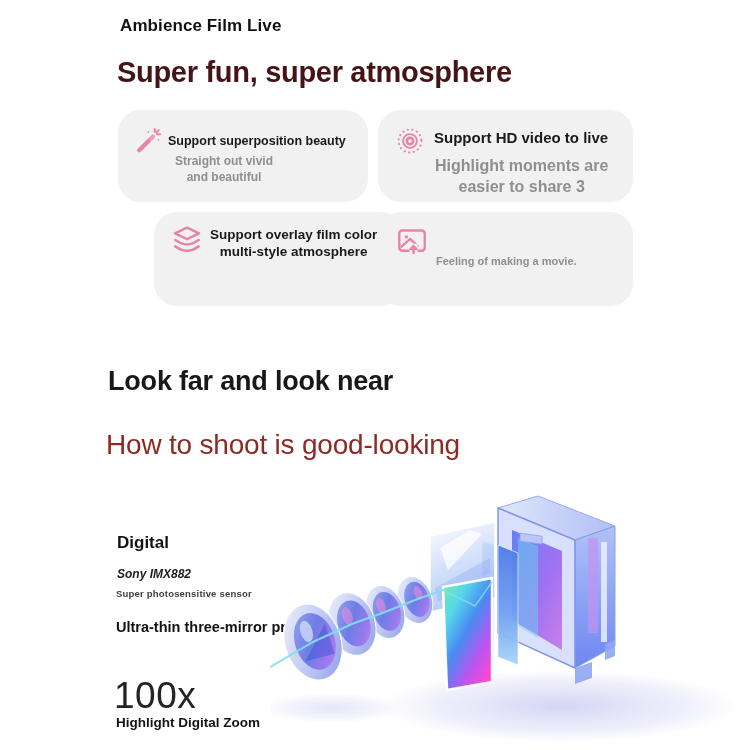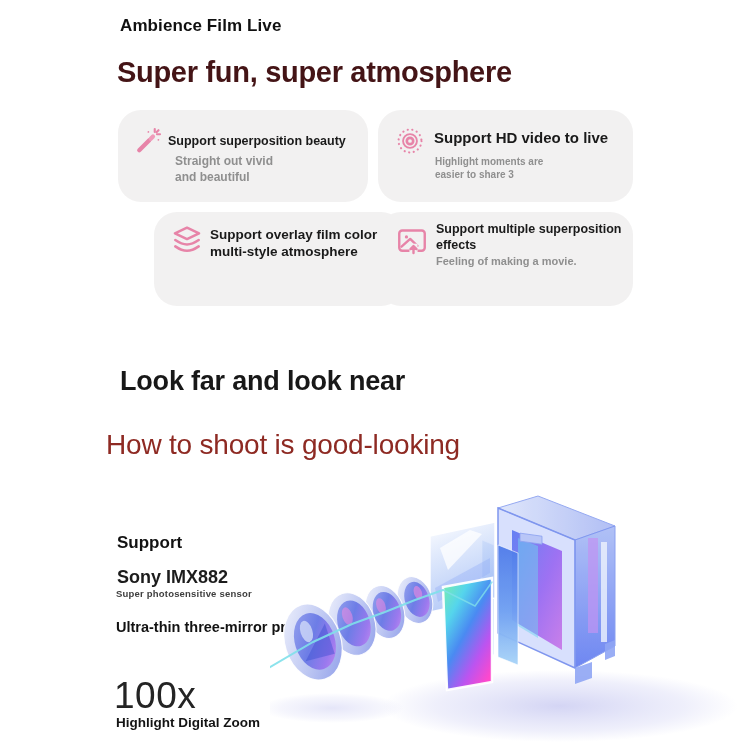--- a/index.html
+++ b/index.html
@@ -5,20 +5,21 @@
   * { margin: 0; padding: 0; box-sizing: border-box; }
   html, body { background: #ffffff; }
   .page {
     position: relative;
     width: 750px;
     height: 750px;
     background: #ffffff;
     overflow: hidden;
     font-family: "Liberation Sans", "DejaVu Sans", sans-serif;
     color: #111;
+    text-align: center;
   }
   .abs { position: absolute; }
   .pre { white-space: pre-line; }
 
   .eyebrow-1 { left: 120px; top: 16px; font-size: 17px; font-weight: 700; color: #101010; letter-spacing: .1px; }
   .headline-1 { left: 117px; top: 56px; font-size: 29px; font-weight: 700; color: #441416; letter-spacing: -.3px; }
 
   .card { background: #f2f1f1; border-radius: 23px; }
   .card-1 { left: 118px; top: 110px; width: 250px; height: 92px; }
   .card-2 { left: 378px; top: 110px; width: 255px; height: 92px; }
@@ -27,35 +28,35 @@
 
   .card-title { font-weight: 700; color: #1a1a1a; line-height: 1.25; }
   .card-desc  { font-weight: 600; color: #8f8f8f; line-height: 1.32; }
 
   .c1-icon { left: 16px; top: 15px; width: 30px; height: 30px; }
   .c1-title { left: 50px; top: 24px; font-size: 12.5px; }
   .c1-desc { left: 57px; top: 44px; font-size: 12px; }
 
   .c2-icon { left: 16px; top: 15px; width: 32px; height: 32px; }
   .c2-title { left: 56px; top: 19px; font-size: 15px; }
-  .c2-desc { left: 57px; top: 45px; font-size: 10px; }
+  .c2-desc { left: 57px; top: 45px; font-size: 16px; }
 
   .c3-icon { left: 14px; top: 10px; width: 38px; height: 38px; }
   .c3-title { left: 56px; top: 15px; font-size: 13.5px; }
 
   .c4-icon { left: 16px; top: 11px; width: 36px; height: 36px; }
   .c4-title { left: 58px; top: 10px; font-size: 12.5px; }
   .c4-desc { left: 58px; top: 42px; font-size: 11px; }
 
   .eyebrow-2 { left: 118px; top: 331px; font-size: 16px; font-weight: 700; color: #141414; }
-  .headline-2 { left: 120px; top: 366px; font-size: 27px; font-weight: 700; color: #181818; letter-spacing: -.2px; }
+  .headline-2 { left: 108px; top: 366px; font-size: 27px; font-weight: 700; color: #181818; letter-spacing: -.2px; }
   .headline-3 { left: 106px; top: 429px; font-size: 28px; font-weight: 400; color: #8e2a23; letter-spacing: -.2px; }
 
   .flagship { left: 117px; top: 533px; font-size: 17px; font-weight: 700; color: #121212; }
-  .sensor-name { left: 117px; top: 567px; font-size: 18px; font-weight: 700; color: #1c1c1c; }
+  .sensor-name { left: 117px; top: 567px; font-size: 12px; font-weight: 700; color: #1c1c1c; font-style: italic; }
   .sensor-desc { left: 116px; top: 588px; font-size: 9.5px; font-weight: 700; color: #3e3e3e; letter-spacing: .2px; }
   .prism-title { left: 116px; top: 619px; font-size: 14.5px; font-weight: 700; color: #121212; }
   .prism-desc { left: 116px; top: 646px; width: 178px; font-size: 12px; font-weight: 700; color: #7a7a7a; line-height: 1.35; }
   .zoom-value { left: 114px; top: 675px; font-size: 37px; font-weight: 400; color: #242424; letter-spacing: .5px; }
   .zoom-label { left: 116px; top: 715px; font-size: 13.5px; font-weight: 700; color: #141414; }
 
   .illustration { left: 270px; top: 478px; width: 480px; height: 272px; }
   .icon svg { display: block; width: 100%; height: 100%; }
 </style>
 </head>
@@ -111,29 +112,27 @@
   <div class="abs card card-4">
     <div class="abs icon c4-icon">
       <svg viewBox="0 0 24 24" fill="none" stroke="#e784a8" stroke-width="1.6" stroke-linecap="round" stroke-linejoin="round">
         <rect x="3.5" y="5" width="17" height="13.5" rx="2"></rect>
         <circle cx="8.3" cy="9.3" r="1.1" fill="#e784a8" stroke="none"></circle>
         <path d="M5 15.8 L10.8 10.6 L15.6 15.2"></path>
         <rect x="10.3" y="13.8" width="5.4" height="6.2" fill="#f2f1f1" stroke="none"></rect>
         <path d="M13 20 v-4.6 M13 15.4 l-2 2 M13 15.4 l2 2"></path>
       </svg>
     </div>
-    <div class="abs card-title c4-title pre">Support multiple superposition
-effects</div>
     <div class="abs card-desc c4-desc pre">Feeling of making a movie.</div>
   </div>
 
   <div class="abs headline-2">Look far and look near</div>
   <div class="abs headline-3">How to shoot is good-looking</div>
 
-  <div class="abs flagship">Support</div>
+  <div class="abs flagship">Digital</div>
   <div class="abs sensor-name">Sony IMX882</div>
   <div class="abs sensor-desc">Super photosensitive sensor</div>
   <div class="abs prism-title">Ultra-thin three-mirror prism</div>
   <div class="abs zoom-value">100x</div>
   <div class="abs zoom-label">Highlight Digital Zoom</div>
 
   <div class="abs illustration">
     <svg viewBox="0 0 480 272" width="480" height="272">
       <defs>
         <radialGradient id="shadowGrad" cx="50%" cy="50%" r="50%">

